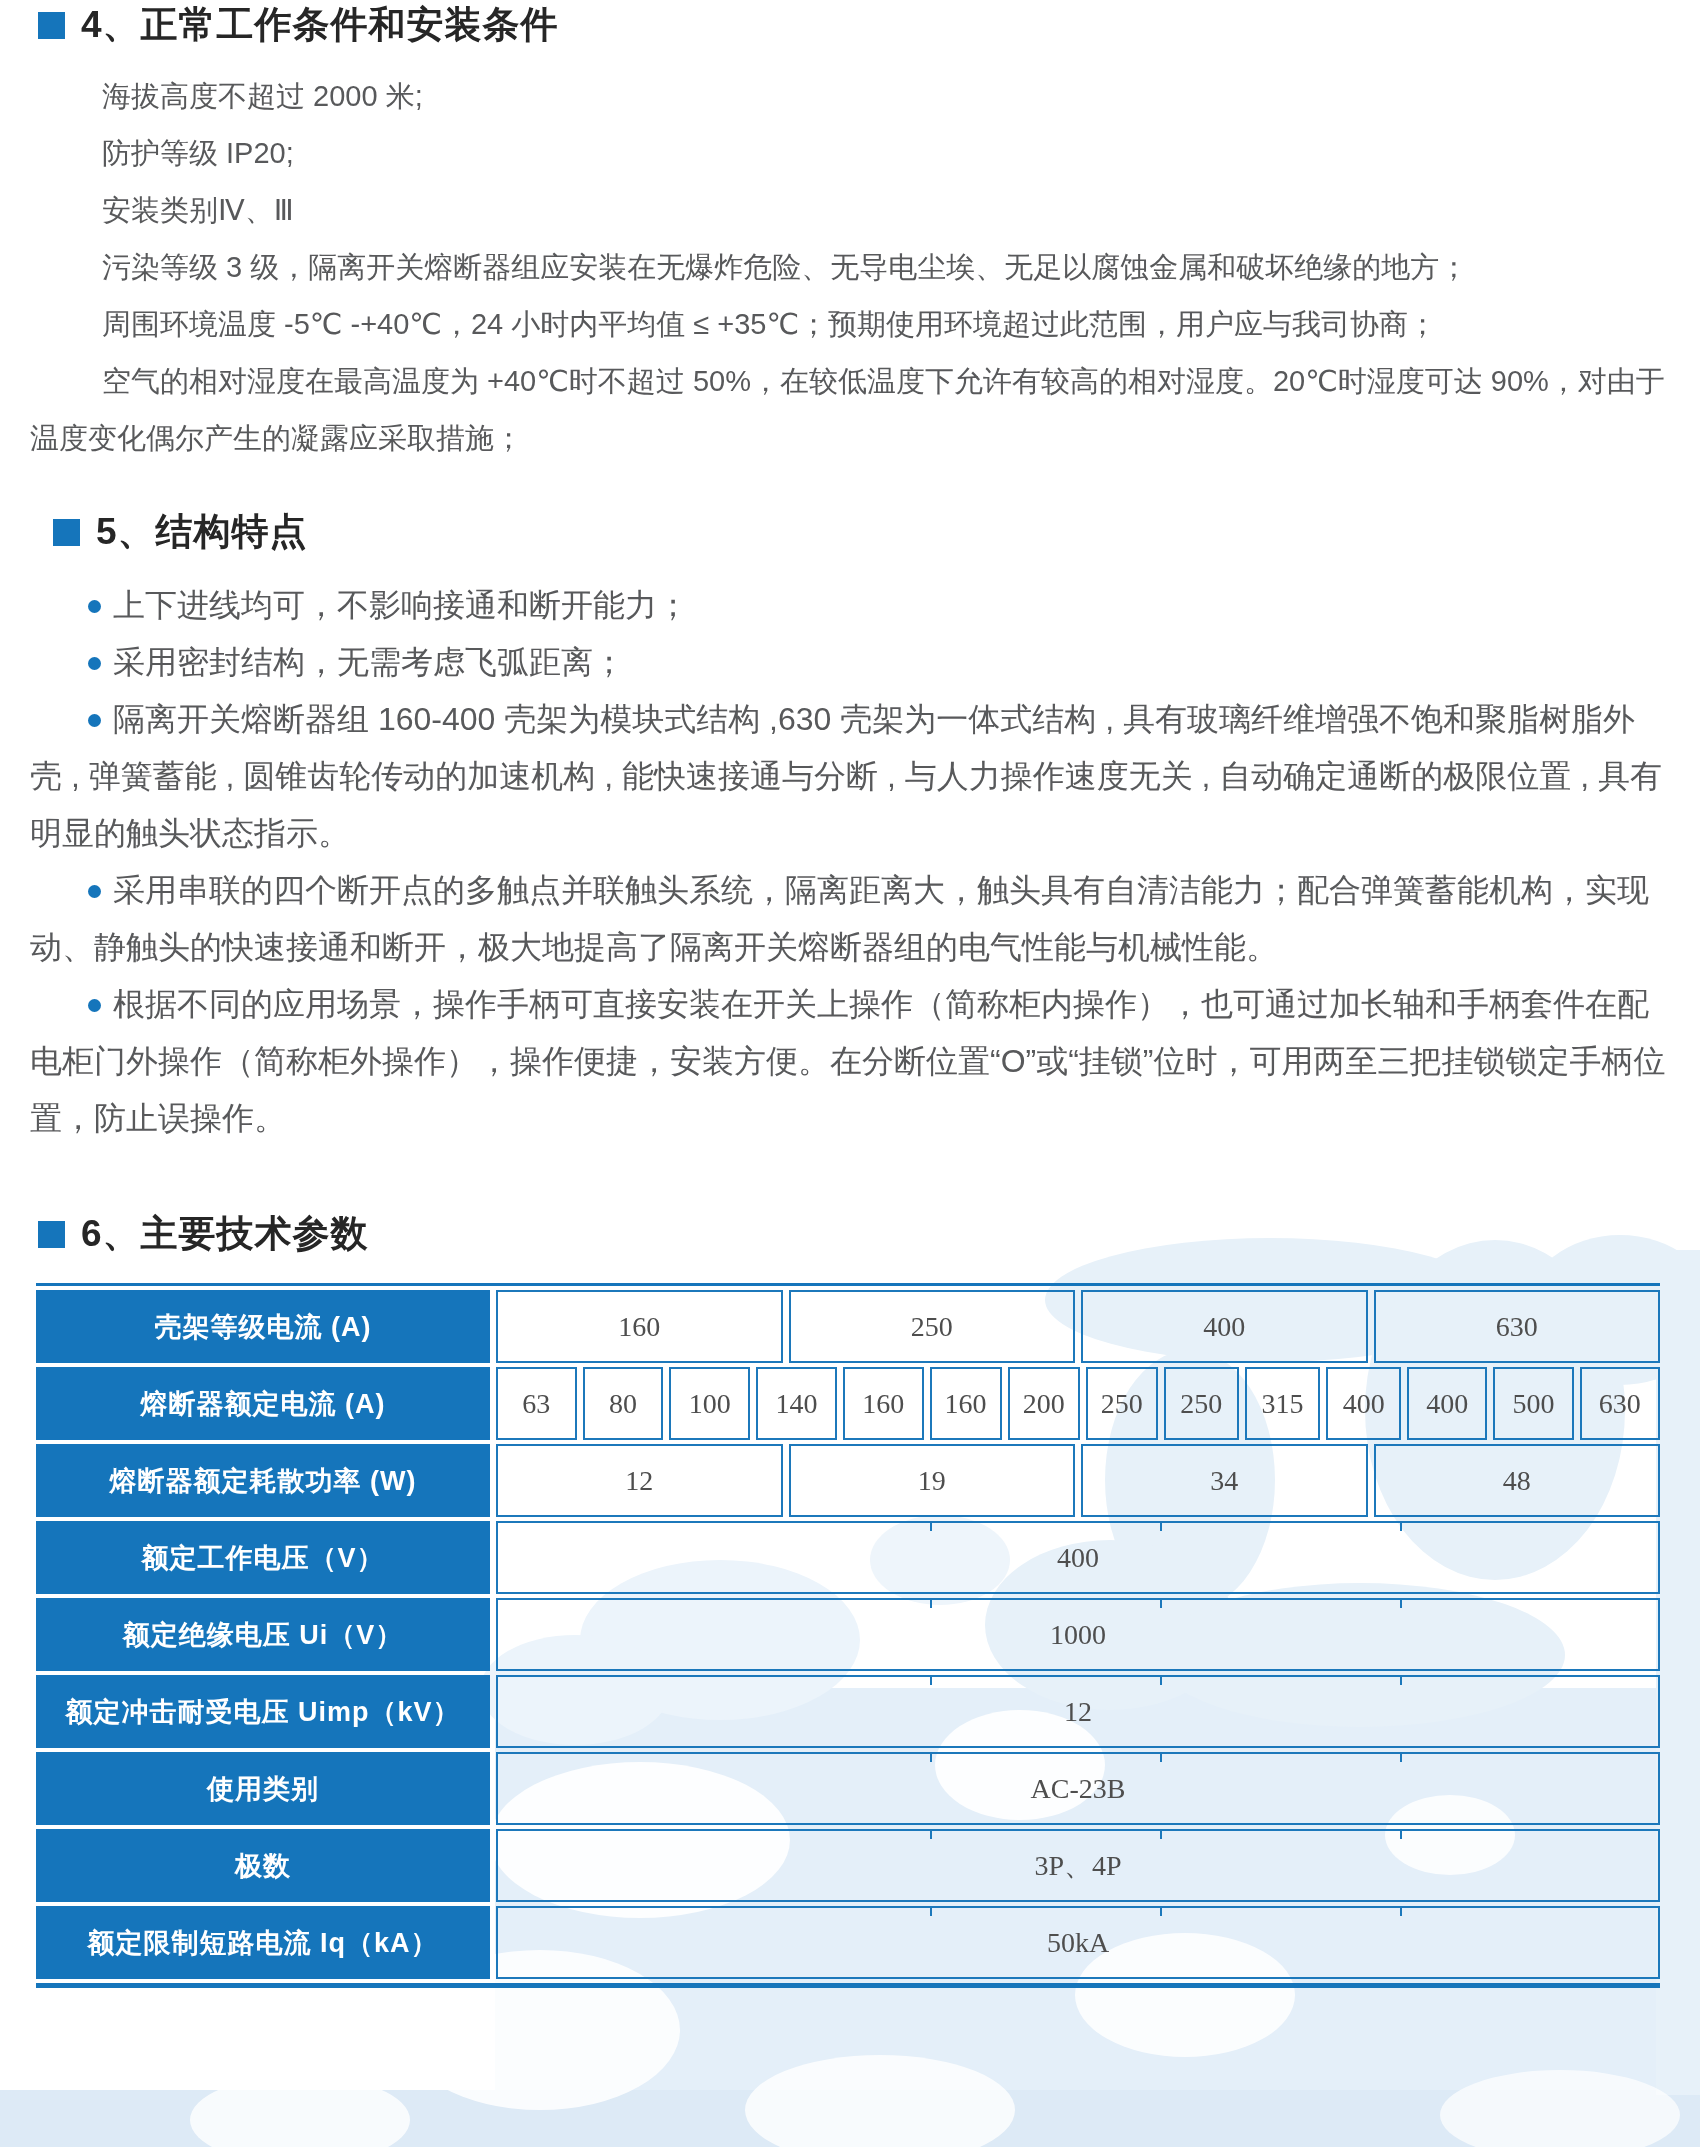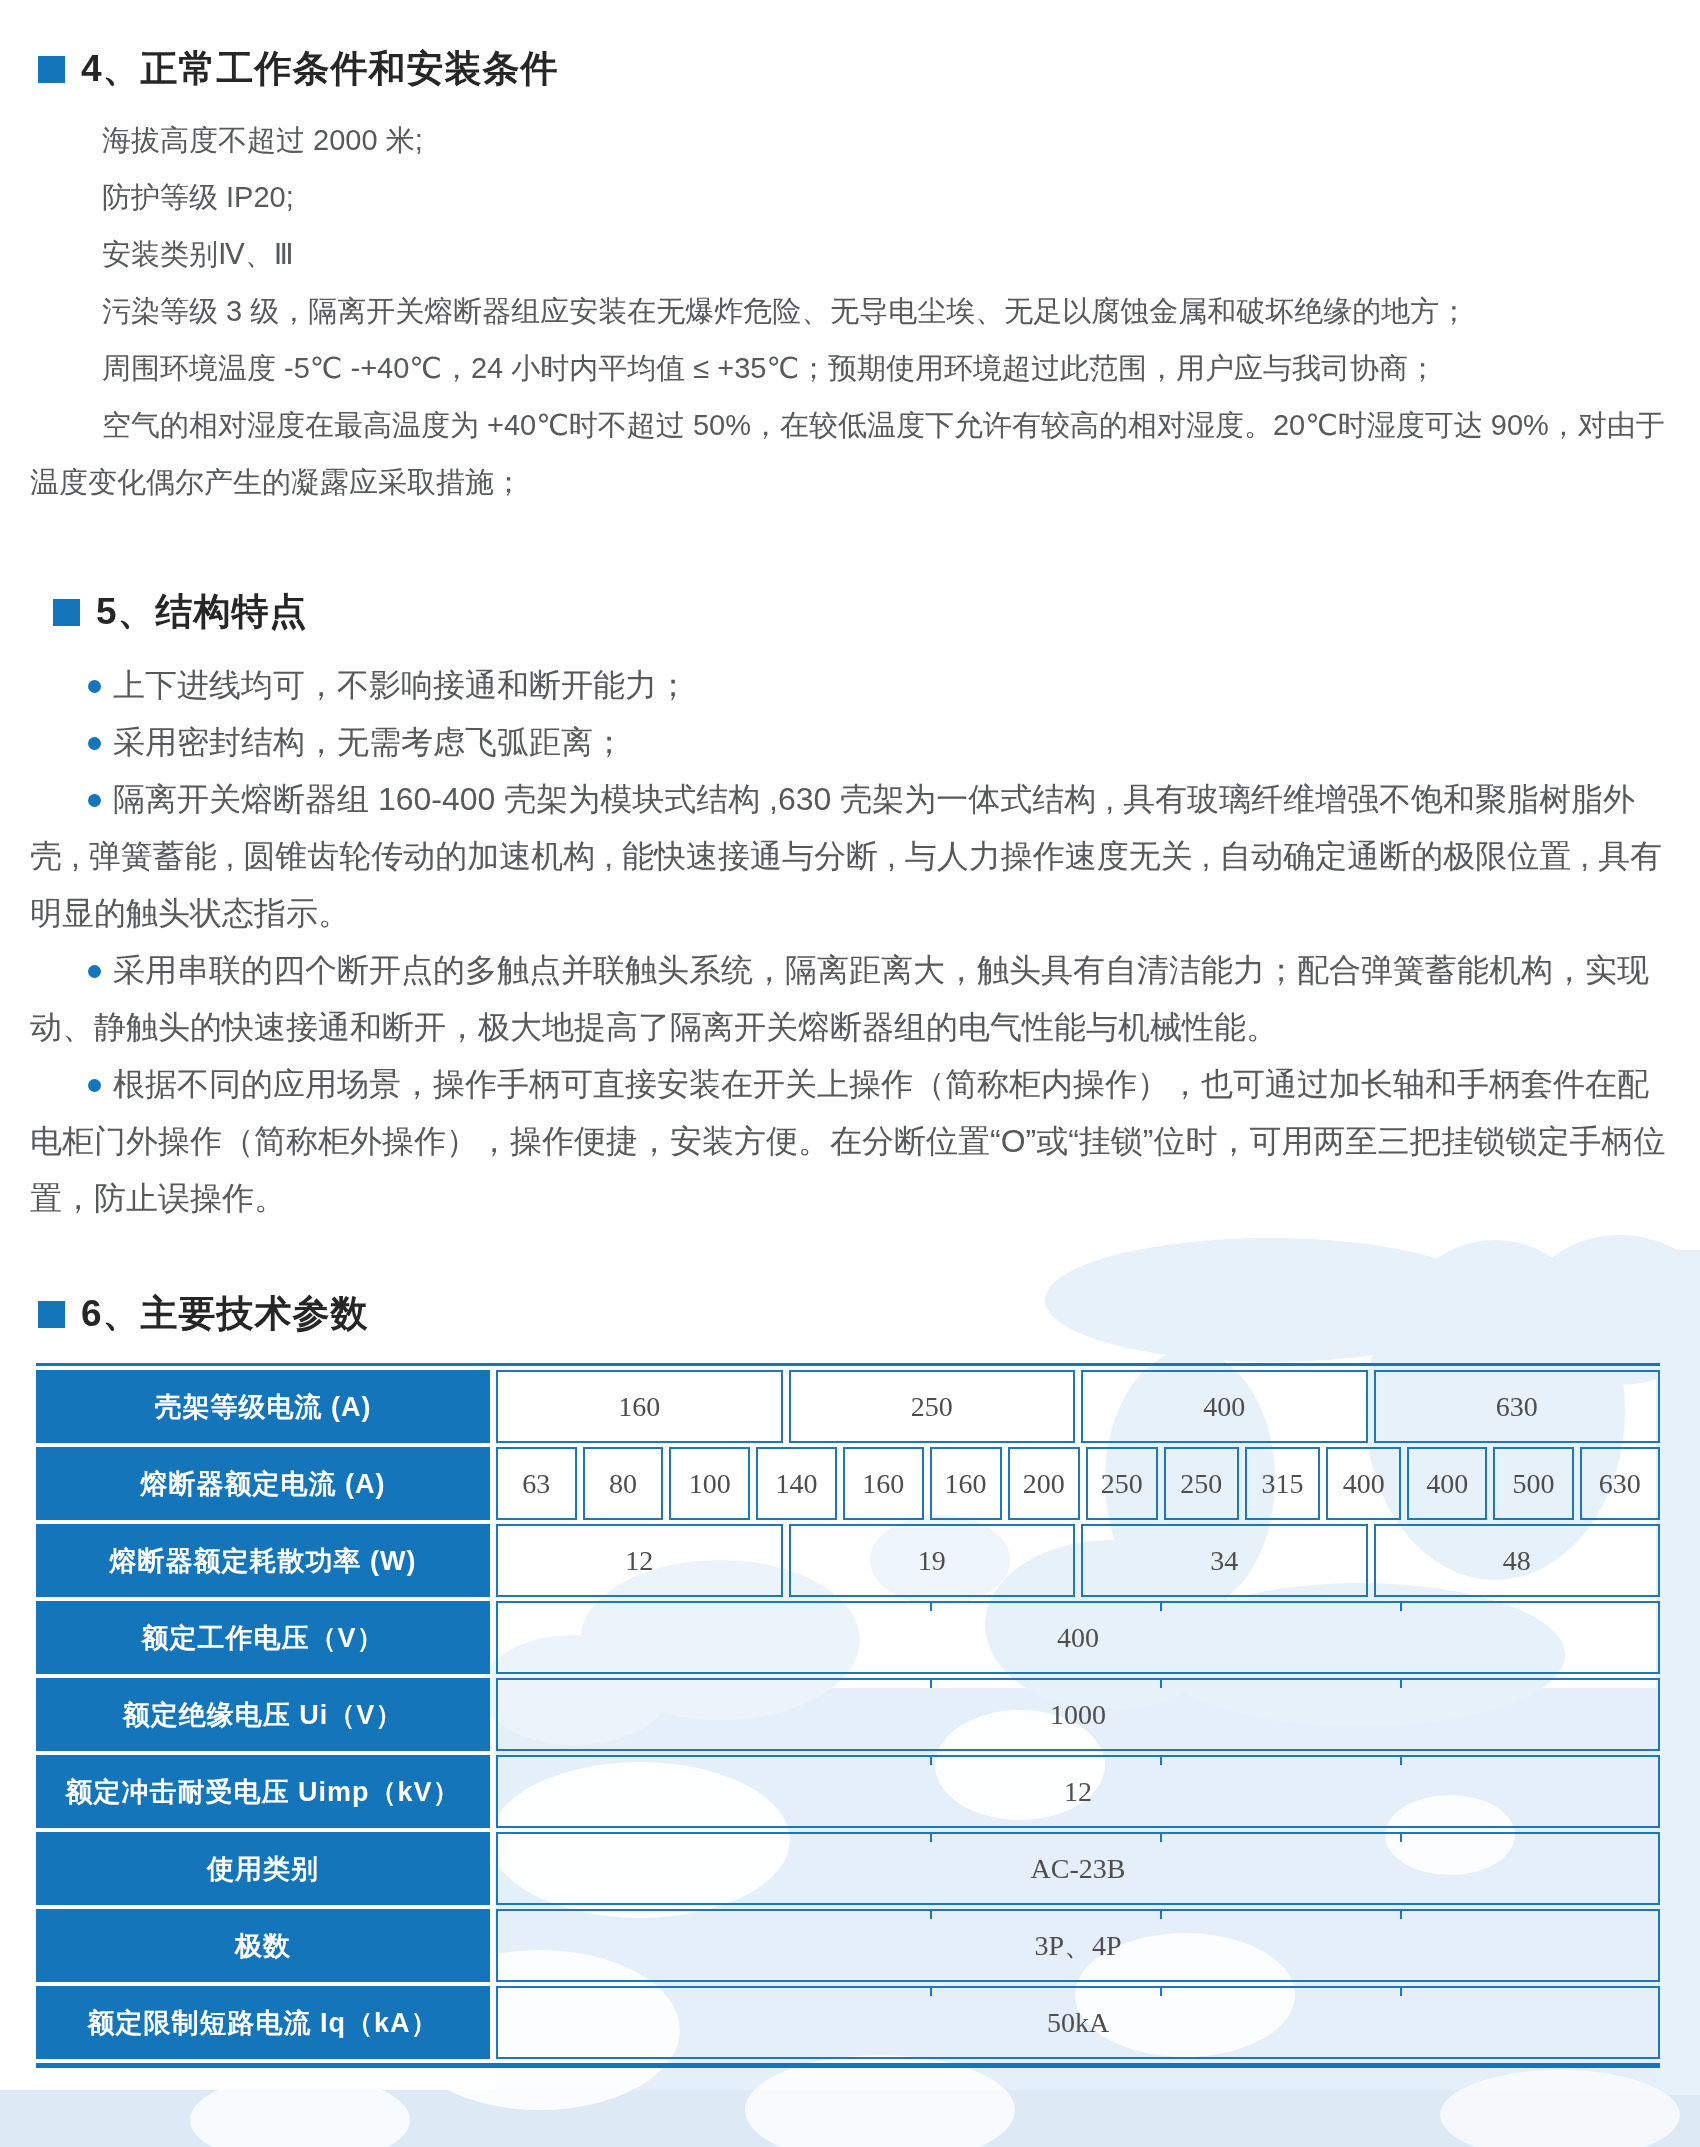--- a/index.html
+++ b/index.html
@@ -18,22 +18,22 @@
     overflow:hidden;
     font-family:"Liberation Sans","DejaVu Sans",sans-serif;
   }
   .watermark{position:absolute;left:0;top:0;width:1700px;height:2147px;z-index:0;}
   .content{position:relative;z-index:1;}
 
   
   .sec-head{display:flex;align-items:center;gap:16px;margin-left:38px;}
   .sec-head .hsq{width:27px;height:27px;background:var(--accent);flex:0 0 auto;}
   .sec-head .htxt{font-size:37px;font-weight:700;color:var(--head-text);letter-spacing:1px;}
-  .h4{margin-top:44px;}
-  .h5{margin-top:76px;padding-left:15px;}
+  .h4{}
+  .h5{margin-top:40px;padding-left:15px;}
   .h6{margin-top:62px;}
 
   
   .paras{margin:18px 34px 0 30px;}
   .paras p{
     font-size:29px;color:var(--body-text);
     line-height:57px;text-indent:72px;
   }
   
   .bullets{margin:20px 34px 0 30px;}

